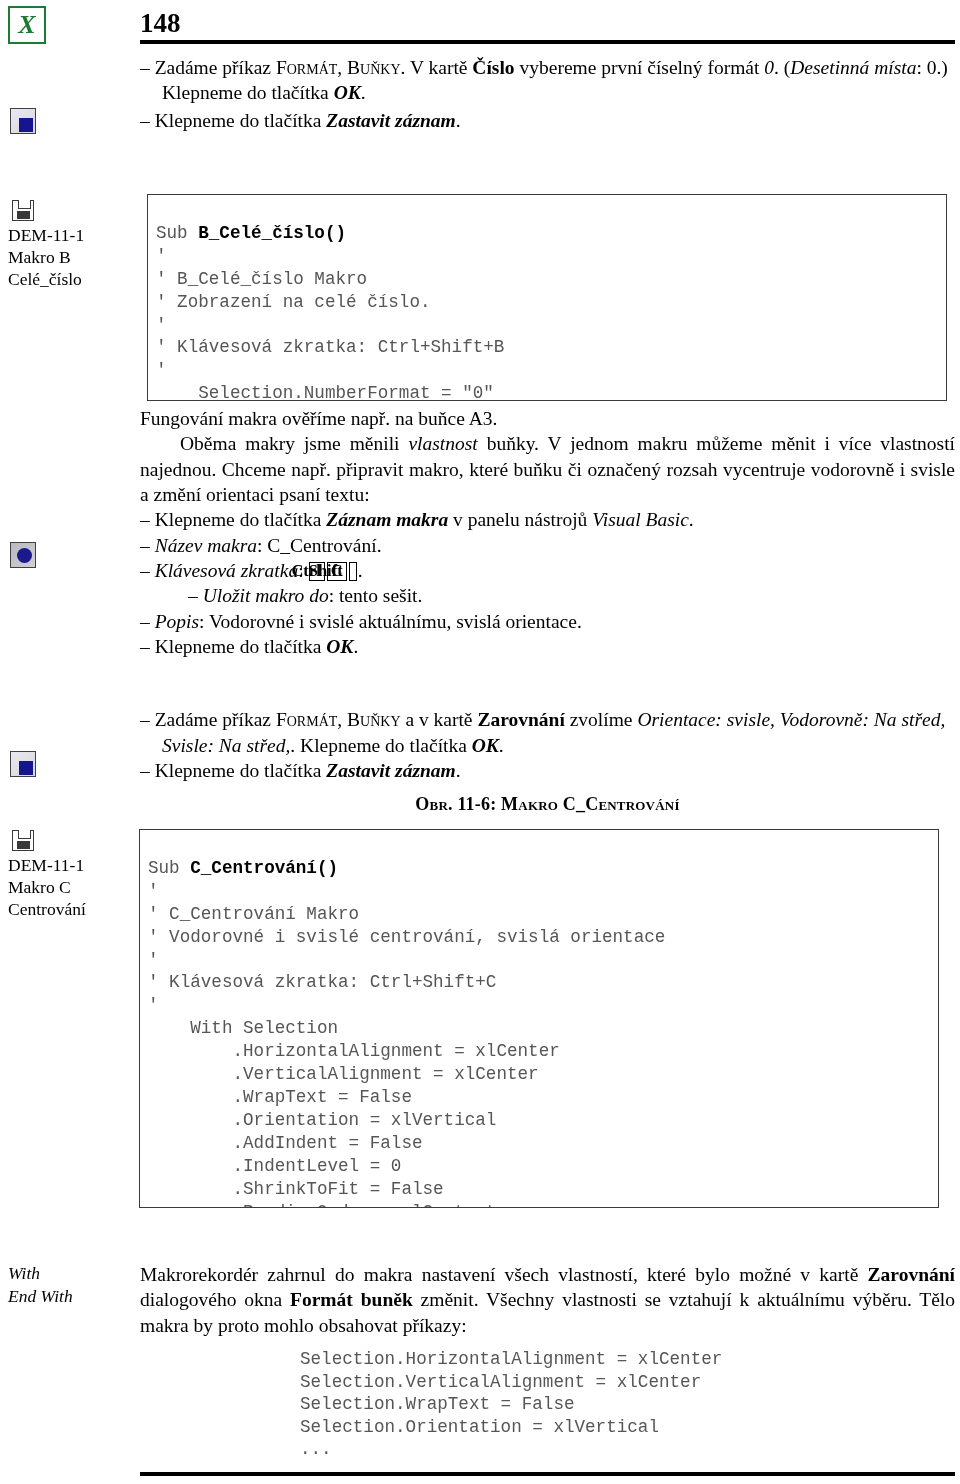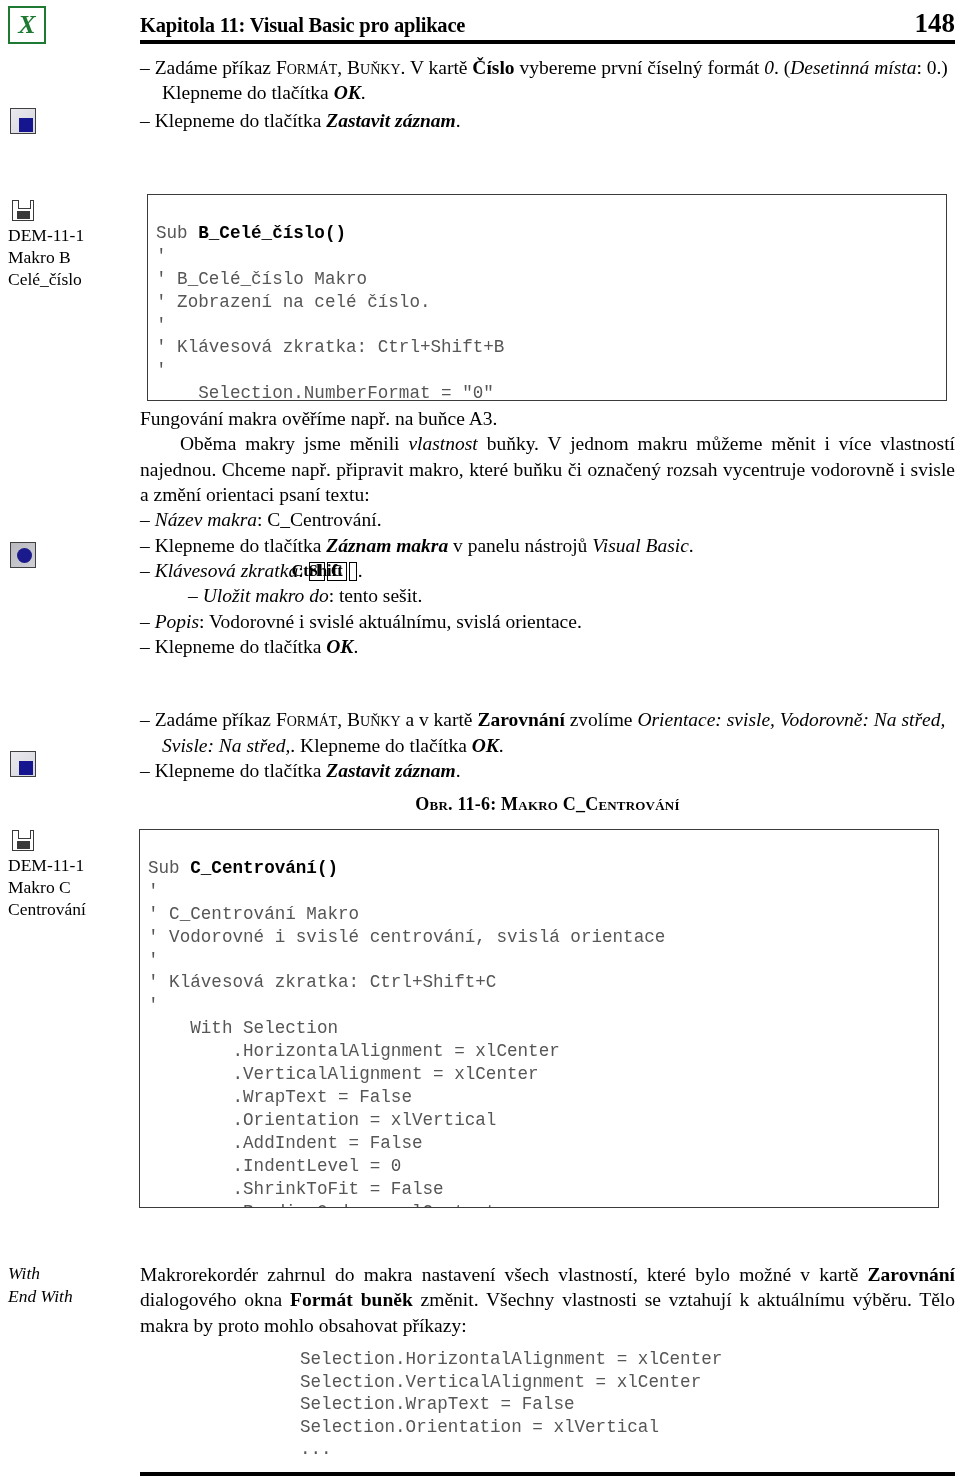--- a/index.html
+++ b/index.html
@@ -188,21 +188,20 @@
     color: #565656;
     white-space: pre;
   }
 </style>
 </head>
 <body>
 
 <div class="page">
 
   <div class="header">
-    <span class="header-title">Kapitola 11: Visual Basic pro aplikace</span>
     <span class="header-page">148</span>
   </div>
   <div class="header-rule"></div>
   <div class="footer-rule"></div>
 
   <div class="margin-icon excel-logo" style="left:8px; top:6px;">X</div>
 
   <div class="margin-icon vb-square" style="left:10px; top:108px;"></div>
 
   <div class="margin-icon floppy" style="left:12px; top:200px;"></div>
@@ -249,25 +248,25 @@
   <div style="position:absolute; left:140px; top:406px; width:815px;">
 
     <p class="para">Fungování makra ověříme např. na buňce A3.</p>
 
     <p class="para indent-first">
       <span>Oběma makry jsme měnili </span><i>vlastnost</i><span> buňky. V jednom makru můžeme měnit i více vlastností najednou. Chceme např. připravit makro, které buňku či označený rozsah vycentruje vodorovně i svisle a změní orientaci psaní textu:</span>
     </p>
 
 
     <p class="bullet" style="padding-left:22px; text-indent:-22px;">
+      <span>– Klepneme do tlačítka </span><span class="bi">Záznam makra</span><span> v panelu nástrojů </span><i>Visual Basic</i><span>.</span>
+    </p>
+
+    <p class="bullet" style="padding-left:22px; text-indent:-22px;">
       <span>– </span><i>Název makra</i><span>: C_Centrování.</span>
-    </p>
-
-    <p class="bullet" style="padding-left:22px; text-indent:-22px;">
-      <span>– Klepneme do tlačítka </span><span class="bi">Záznam makra</span><span> v panelu nástrojů </span><i>Visual Basic</i><span>.</span>
     </p>
 
     <p class="bullet" style="padding-left:22px; text-indent:-22px;">
       <span>– </span><i>Klávesová zkratka</i><span>: </span><span class="key">Ctrl</span><span class="key">Shift</span><span class="key">C</span><span>.</span>
     </p>
 
     <p class="bullet" style="padding-left:22px; text-indent:-22px;margin-left:48px;">
       <span>– </span><i>Uložit makro do</i><span>: tento sešit.</span>
     </p>
 

